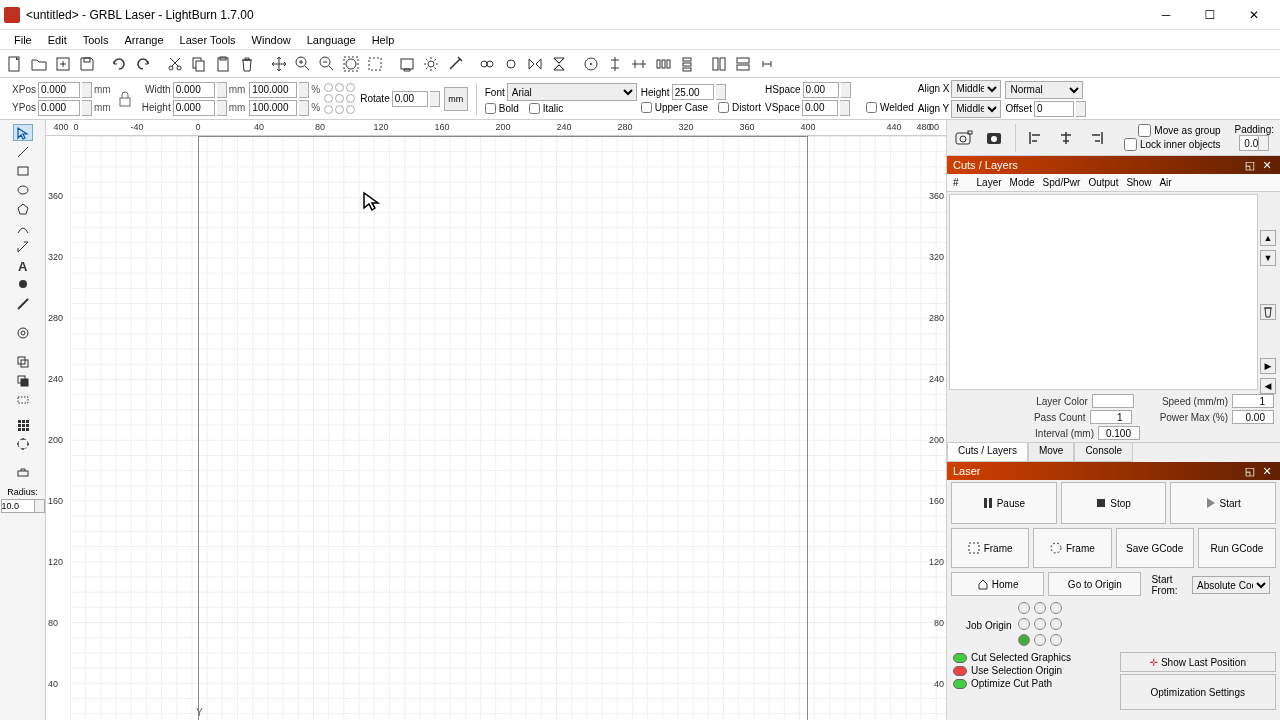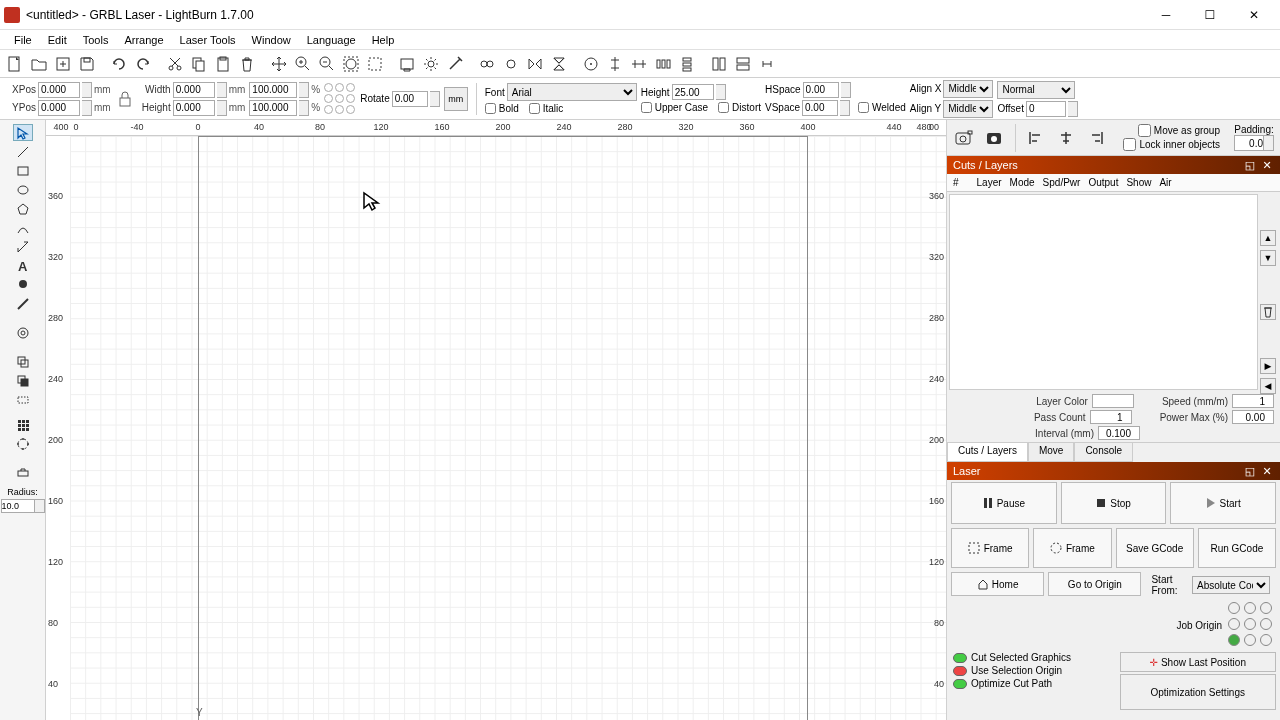--- a/index.html
+++ b/index.html
@@ -88,21 +88,21 @@
 .laserstatus { padding: 2px 6px; }
 .btnrow { display: flex; gap: 4px; padding: 2px 4px; }
 .btnrow .bigbtn { flex: 1; height: 42px; border: 1px solid #bbb; background: #f8f8f8; display: flex; align-items: center; justify-content: center; cursor: default; gap: 4px; }
 .btnrow .medbtn { flex: 1; height: 40px; border: 1px solid #bbb; background: #f8f8f8; display: flex; align-items: center; justify-content: center; cursor: default; gap: 4px; }
 .btnrow2 { display: flex; gap: 4px; padding: 2px 4px; }
 .btnrow2 .smbtn { flex: 1; height: 24px; border: 1px solid #bbb; background: #f8f8f8; display: flex; align-items: center; justify-content: center; cursor: default; gap: 3px; }
 
 .startfrom { display: flex; align-items: center; justify-content: flex-end; padding: 2px 6px; gap: 4px; }
 .startfrom select { width: 78px; height: 18px; border: 1px solid #aaa; font-size: 10px; }
 
-.joborigin { display: flex; align-items: center; justify-content: flex-end; padding: 2px 6px; gap: 6px; }
+.joborigin { display: flex; align-items: center; justify-content: flex-start; padding: 2px 6px; gap: 6px; margin-left: 13px; }
 .origingrid { display: grid; grid-template-columns: repeat(3, 14px); grid-template-rows: repeat(3, 14px); gap: 2px; }
 .origingrid .o { width: 12px; height: 12px; border: 1px solid #888; border-radius: 50%; }
 .origingrid .o.sel { background: #4a4; }
 
 .chklist { padding: 2px 6px; display: flex; flex-direction: column; gap: 2px; }
 .chklist .chk { display: flex; align-items: center; gap: 4px; }
 .toggle { width: 14px; height: 10px; border: 1px solid #666; border-radius: 5px; position: relative; }
 .toggle.on { background: #4c4; }
 .toggle.off { background: #e44; }
 
@@ -424,21 +424,21 @@
   <div class="grp">
     <div class="row">
         <span>HSpace</span>
         <input class="num" style="width: 36px;" value="0.00">
         <span class="spinner"></span>
       </div>
     <div class="row">
         <span>VSpace</span>
         <input class="num" style="width: 36px;" value="0.00">
         <span class="spinner"></span>
-      <span class="chk" style="margin-left:6px">
+      <span class="chk" style="margin-left:14px">
           <input type="checkbox" style="">
           <span>Welded</span>
         </span>
     </div>
   </div>
   <div class="grp">
     <div class="row">
         <span>Align X</span>
         <select style="width:50px"><option>Middle</option></select>
       </div>
@@ -663,21 +663,21 @@
             <span>Move as group</span>
           </span>
         <span class="chk">
             <input type="checkbox" style="">
             <span>Lock inner objects</span>
           </span>
       </div>
       <div style="display:flex;flex-direction:column;align-items:center;margin-left:8px">
         <span>Padding:</span>
         <div style="display:flex">
-            <input class="num" style="width: 30px; height: 16px; border: 1px solid rgb(170, 170, 170); font-size: 10px; text-align: right;" value="0.0">
+            <input class="num" style="width: 20px; height: 16px; border: 1px solid rgb(170, 170, 170); font-size: 10px; text-align: right;" value="0.0">
             <span class="spinner"></span>
           </div>
       </div>
     </div>
 
     <div class="panelhdr">
       <span>Cuts / Layers</span>
       <span class="spacer"></span>
       <span class="pbtn">◱</span>
       <span class="pbtn">✕</span>

